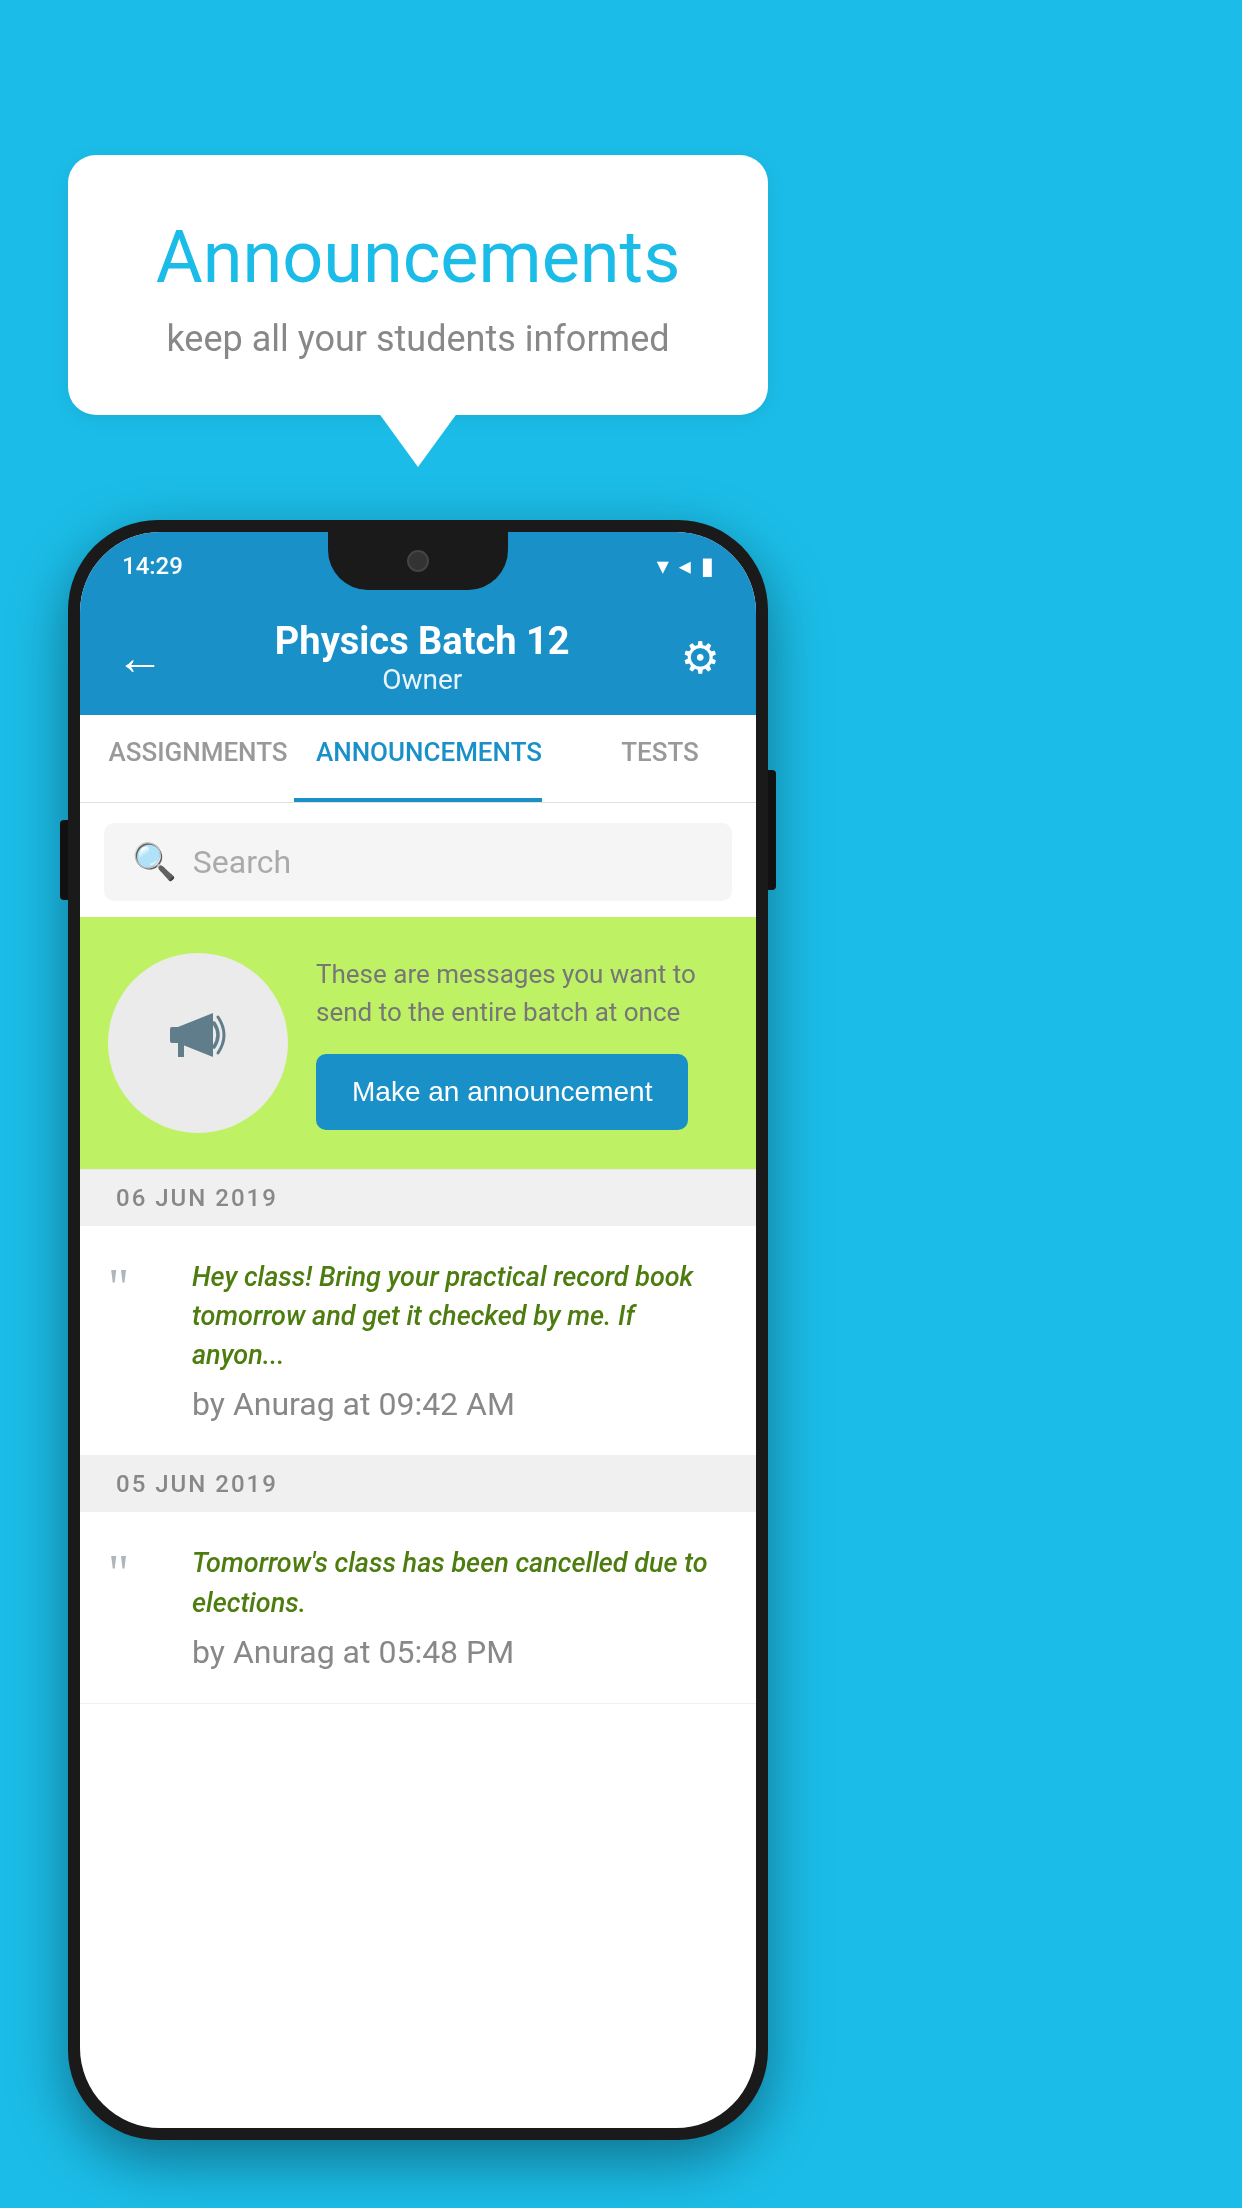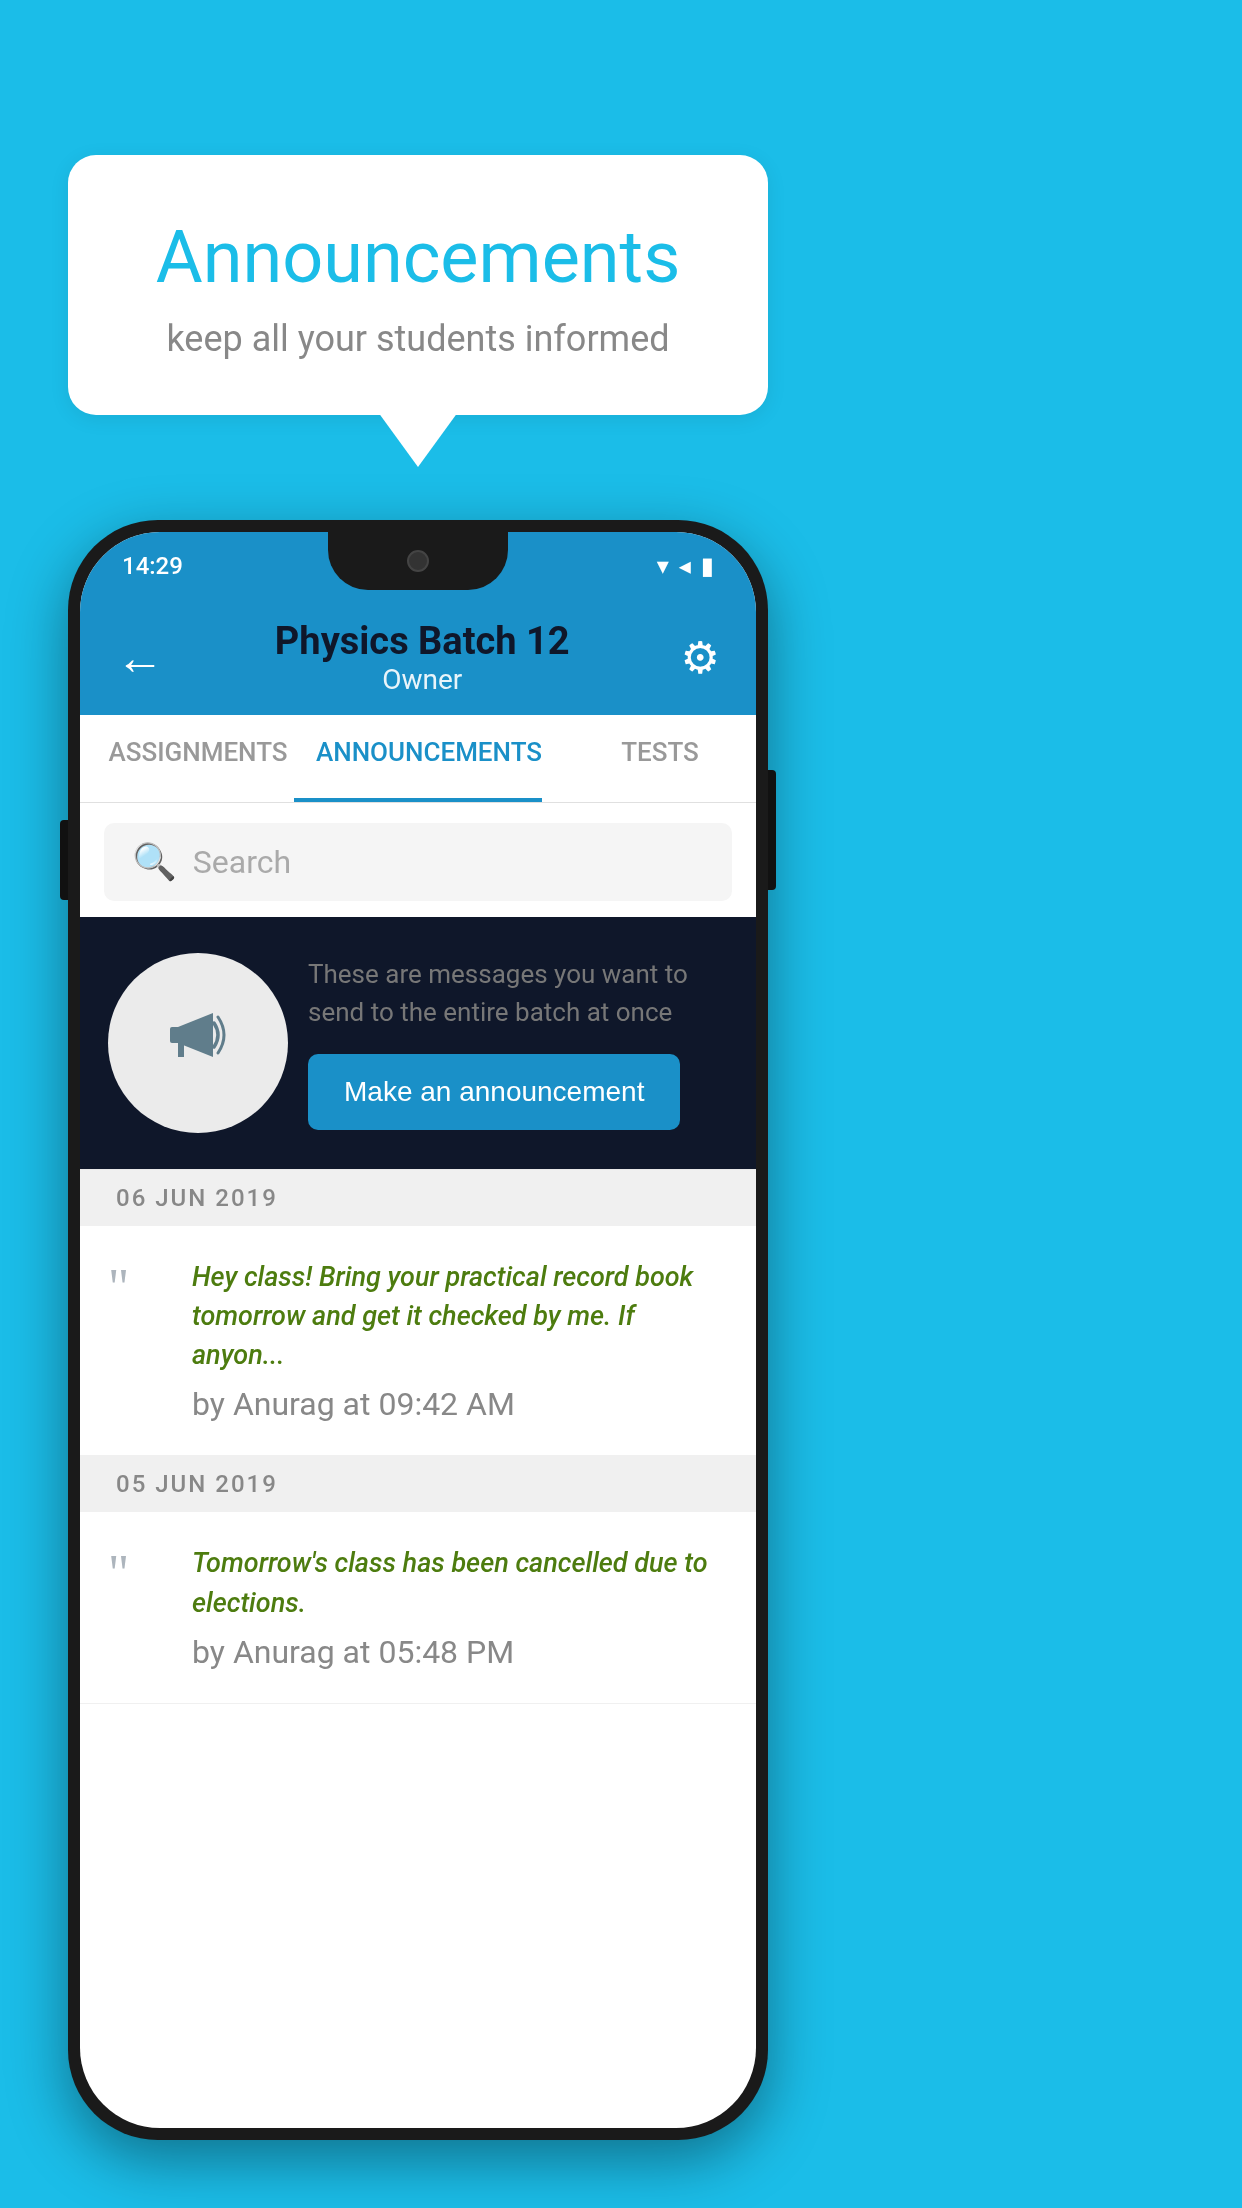--- a/index.html
+++ b/index.html
@@ -150,21 +150,21 @@
       color: white;
       font-size: 48px;
       cursor: pointer;
     }
 
     .app-bar-center {
       text-align: center;
     }
 
     .app-bar-title {
-      color: #0f172a;
+      color: #ffffff;
       font-size: 38px;
       font-weight: 700;
     }
 
     .app-bar-subtitle {
       color: rgba(255,255,255,0.9);
       font-size: 28px;
       font-weight: 400;
     }
 
@@ -243,22 +243,22 @@
     .search-placeholder {
       color: #aaa;
       font-size: 32px;
     }
 
     
     .promo-section {
       display: flex;
       align-items: center;
       padding: 36px 28px;
-      gap: 20px;
-      background: #0f172a;
+      gap: 28px;
+      background: #bef264;
       border-bottom: 1px solid #e8e8e8;
     }
 
     .promo-icon-circle {
       width: 180px;
       height: 180px;
       background: #ebebeb;
       border-radius: 50%;
       display: flex;
       align-items: center;

